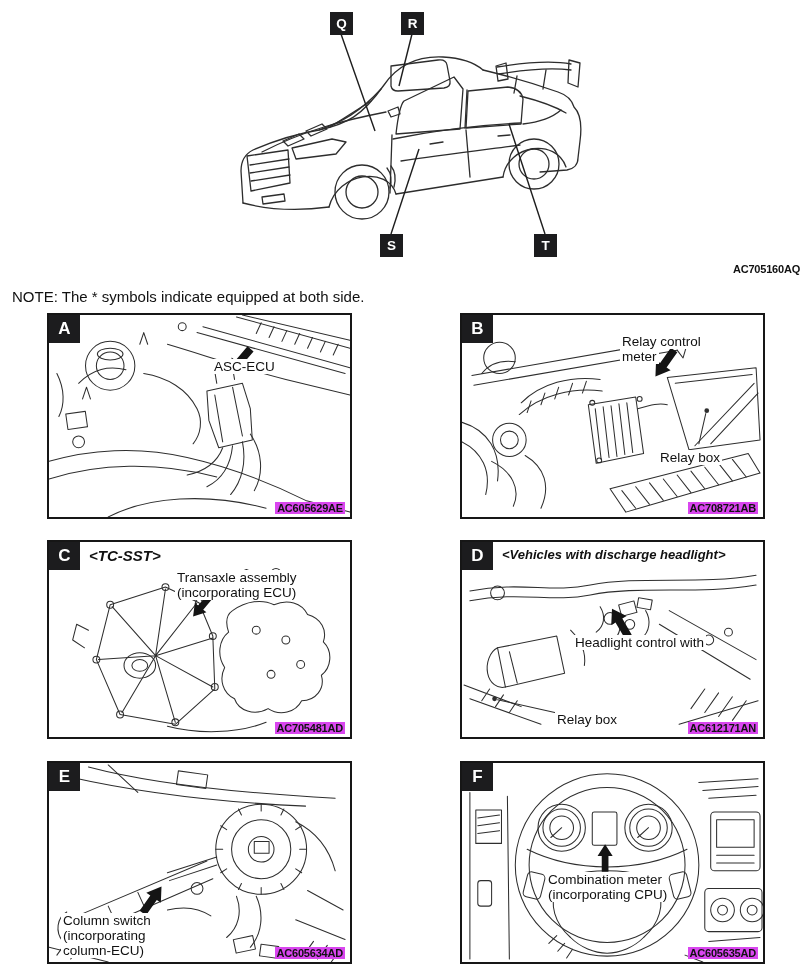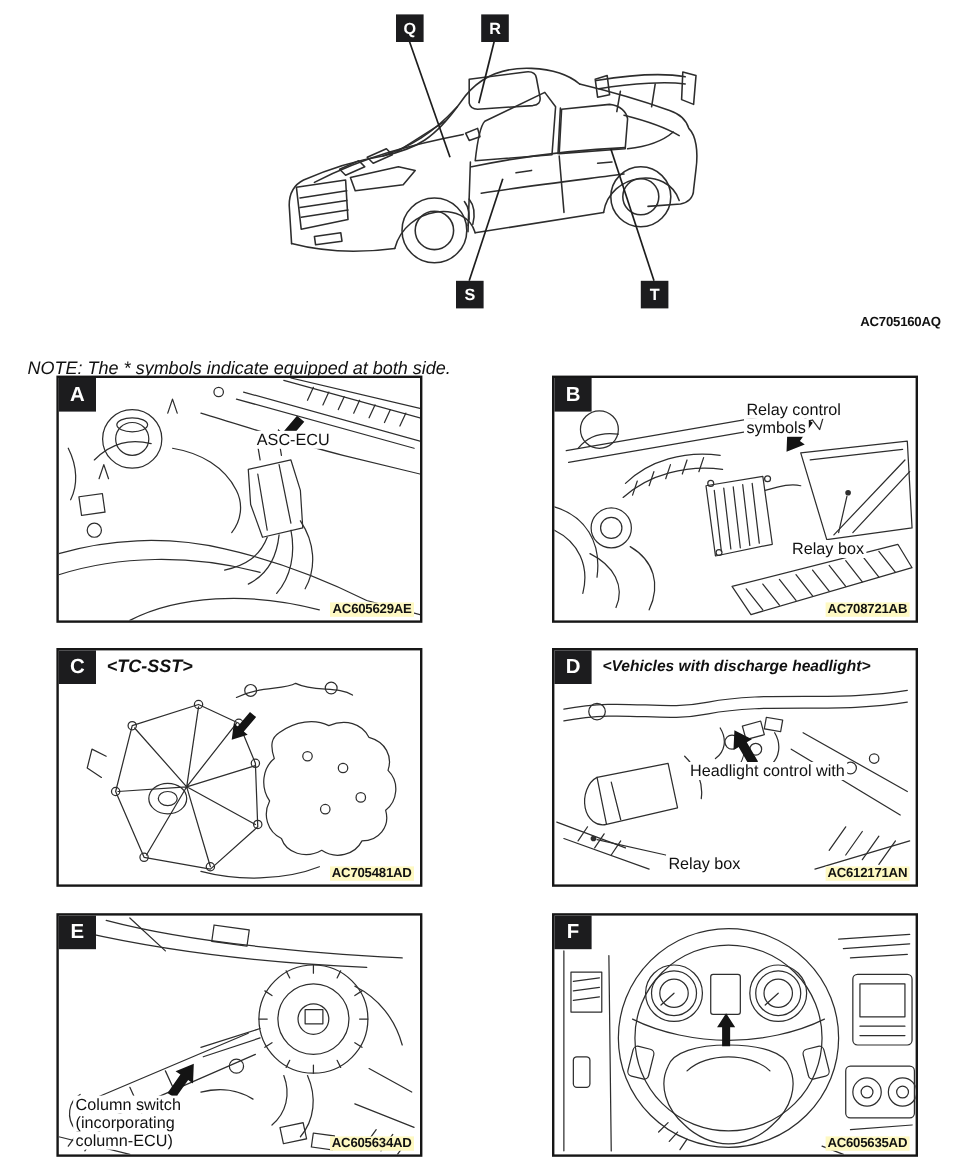--- a/index.html
+++ b/index.html
@@ -6,36 +6,36 @@
   .page{position:relative;width:812px;height:971px;background:#fff;overflow:hidden;
         font-family:"Liberation Sans",sans-serif;color:#111;}
   
   .overview{position:absolute;left:0;top:0;width:812px;height:285px;}
   .overview svg{position:absolute;left:0;top:0;}
   .car path,.car circle{fill:none;stroke:#2d2d2d;stroke-width:1.3;stroke-linejoin:round;stroke-linecap:round;}
   .leader{stroke:#1d1d1d;stroke-width:1.4;}
   .callout-box{position:absolute;width:23px;height:23px;background:#1c1c1e;color:#fff;
                display:flex;align-items:center;justify-content:center;
                font-size:13.5px;font-weight:bold;}
-  .figure-code{position:absolute;top:263px;right:28px;font-size:11px;font-weight:bold;letter-spacing:-0.2px;}
-  .note{position:absolute;left:8px;top:284px;margin:15px;font-size:15px;font-style:italic;}
+  .figure-code{position:absolute;top:263px;right:12px;font-size:11px;font-weight:bold;letter-spacing:-0.2px;}
+  .note{position:absolute;left:8px;top:284px;margin:4px;font-size:15px;}
   
   .panel{position:absolute;width:305px;border:2.2px solid #161616;box-sizing:border-box;background:#fff;}
   .panel .art{position:absolute;left:0;top:0;width:100%;height:100%;}
   .art path,.art circle,.art rect,.art ellipse,.art line,.art polyline{
       fill:none;stroke:#2e2e2e;stroke-width:1.05;stroke-linejoin:round;stroke-linecap:round;}
   .art .arrow{fill:#141414;stroke:none;}
   .art .dot{fill:#2e2e2e;stroke:none;}
   .letter-box{position:absolute;left:0;top:0;width:31px;height:28px;background:#1c1c1e;color:#fff;
               display:flex;align-items:center;justify-content:center;font-size:17px;font-weight:bold;z-index:3;}
   .panel-header{position:absolute;left:40px;top:5px;font-weight:bold;font-size:15px;z-index:3;white-space:nowrap;font-style:italic;}
   .cl{position:absolute;z-index:2;font-size:13.5px;line-height:15px;}
   .cl span{display:block;background:#fff;width:max-content;padding:0 2px;}
   .code{position:absolute;right:5px;bottom:3px;font-size:11px;font-weight:bold;letter-spacing:-0.2px;
-        background:#fef9c3;padding:0 2px;z-index:2;}
+        background:#d946ef;padding:0 2px;z-index:2;}
 </style>
 </head>
 <body>
 
 <div class="page">
 
   <section class="overview">
     <svg width="812" height="285" viewBox="0 0 812 285">
       <g class="car">
 
@@ -170,21 +170,21 @@
       <path d="M247,101 L240,132"></path>
       <g transform="translate(196,63) rotate(35)">
         <polygon class="arrow" points="0,0 -9,-14 -4,-14 -4,-33 4,-33 4,-14 9,-14"></polygon>
         </g>
     </svg>
     <div class="letter-box">
         <span>B</span>
       </div>
     <div class="cl" style="left:158px;top:19px">
       <span>Relay control</span>
-      <span>symbols</span>
+      <span>meter</span>
     </div>
     <div class="cl" style="left:196px;top:135px">
       <span>Relay box</span>
     </div>
     <div class="code">AC708721AB</div>
   </div>
 
   <div class="panel" style="left:47px;top:540px;height:199px">
     <svg class="art" viewBox="0 0 305 199" preserveAspectRatio="none">
       <path d="M62,64 L118,46 L152,62 L166,96 L168,150 L128,186 L72,176 L48,120 Z"></path>
@@ -210,20 +210,24 @@
       <path d="M120,188 C150,196 190,196 220,184"></path>
       <path d="M40,90 L28,84 L24,100 L36,108"></path>
       <g transform="translate(146,76) rotate(40) scale(0.85)">
         <polygon class="arrow" points="0,0 -9,-14 -4,-14 -4,-33 4,-33 4,-14 9,-14"></polygon>
         </g>
     </svg>
     <div class="letter-box">
         <span>C</span>
       </div>
     <div class="panel-header">&lt;TC-SST&gt;</div>
+    <div class="cl" style="left:126px;top:28px">
+      <span>Transaxle assembly</span>
+      <span>(incorporating ECU)</span>
+    </div>
     <div class="code">AC705481AD</div>
   </div>
 
   <div class="panel" style="left:460px;top:540px;height:199px">
     <svg class="art" viewBox="0 0 305 199" preserveAspectRatio="none">
       <path d="M8,50 C60,40 90,52 130,44 C180,34 240,44 298,34 M8,60 C60,50 90,62 130,54 C180,44 240,54 298,44"></path>
       <circle cx="36" cy="52" r="7"></circle>
       <rect x="160" y="62" width="16" height="12" transform="rotate(-15 168 68)"></rect>
       <rect x="178" y="58" width="14" height="10" transform="rotate(10 185 63)"></rect>
       <circle cx="150" cy="78" r="6"></circle>
@@ -329,16 +333,20 @@
       <circle cx="294" cy="150" r="12"></circle>
         <circle cx="294" cy="150" r="5"></circle>
       <path d="M250,182 L302,178 M226,196 L244,203"></path>
       <g transform="translate(145,83) rotate(180) scale(0.85)">
         <polygon class="arrow" points="0,0 -9,-14 -4,-14 -4,-33 4,-33 4,-14 9,-14"></polygon>
         </g>
     </svg>
     <div class="letter-box">
         <span>F</span>
       </div>
+    <div class="cl" style="left:84px;top:109px">
+      <span>Combination meter</span>
+      <span>(incorporating CPU)</span>
+    </div>
     <div class="code">AC605635AD</div>
   </div>
 
 </div>
 
 </body></html>

